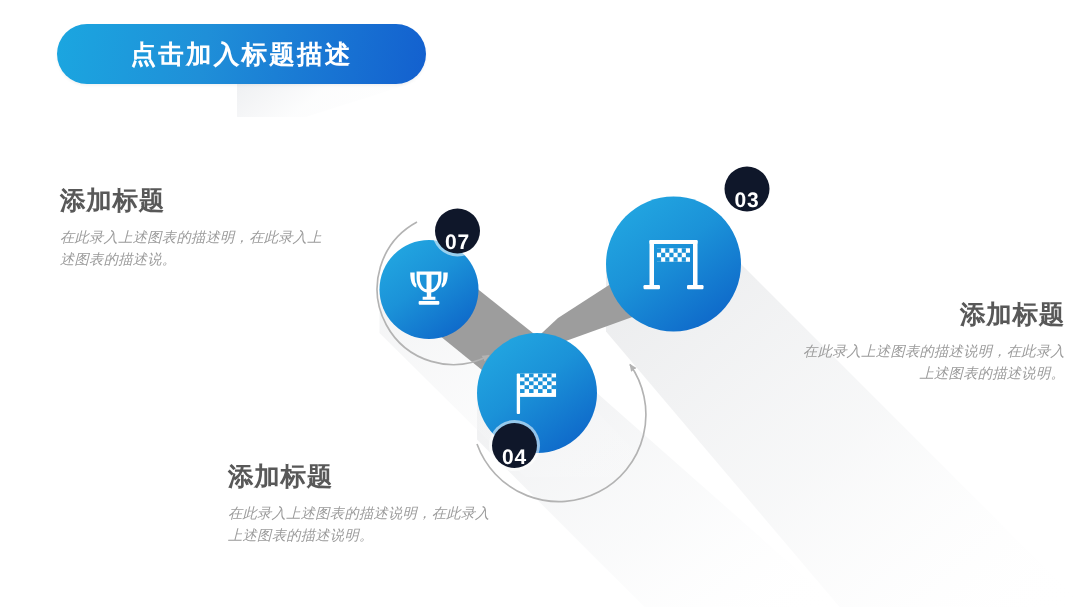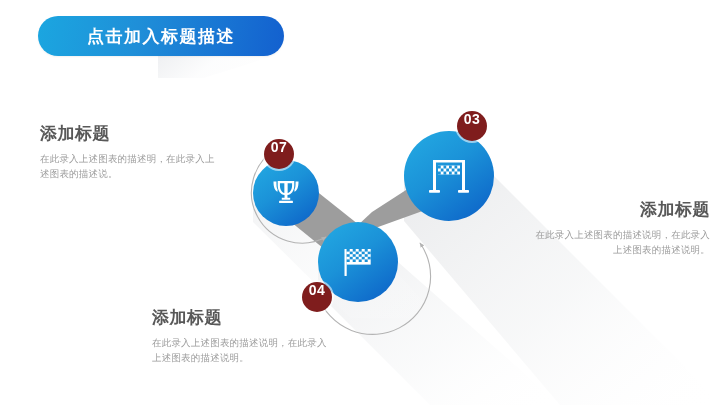--- a/index.html
+++ b/index.html
@@ -65,44 +65,46 @@
     color: #585858;
     line-height: 1.15;
     margin-bottom: 7px;
     letter-spacing: 0.5px;
   }
   .tblock .body {
     font-size: 9.5px;
     color: #9b9b9b;
     line-height: 1.65;
     letter-spacing: 0.2px;
+    font-style: italic;
   }
   #block-left  { left: 40px;  top: 124px; width: 175px; text-align: left; }
   #block-right { left: 532px; top: 200px; width: 178px; text-align: right; }
   #block-bottom{ left: 152px; top: 308px; width: 175px; text-align: left; }
 
   
   #diagram {
     position: absolute;
     left: 0; top: 0;
     width: 721px; height: 405px;
   }
 
   
   .badge {
     position: absolute;
     border-radius: 50%;
-    background: #7f1d1d;
+    background: #0f172a;
     color: #ffffff;
     font-weight: bold;
     display: flex;
-    align-items: flex-start;
+    align-items: flex-end;
     justify-content: center;
     letter-spacing: 0.5px;
     box-shadow: 0 0 0 2px rgba(255,255,255,0.55);
+    margin-left: 26px;
   }
   #badge-1 { left: 264px; top: 139px; width: 30px; height: 30px; font-size: 14px; }
   #badge-2 { left: 302px; top: 282px; width: 30px; height: 30px; font-size: 14px; }
   #badge-3 { left: 457px; top: 111px; width: 30px; height: 30px; font-size: 14px; }
 </style>
 </head>
 <body>
 
 <div id="slide">
 

